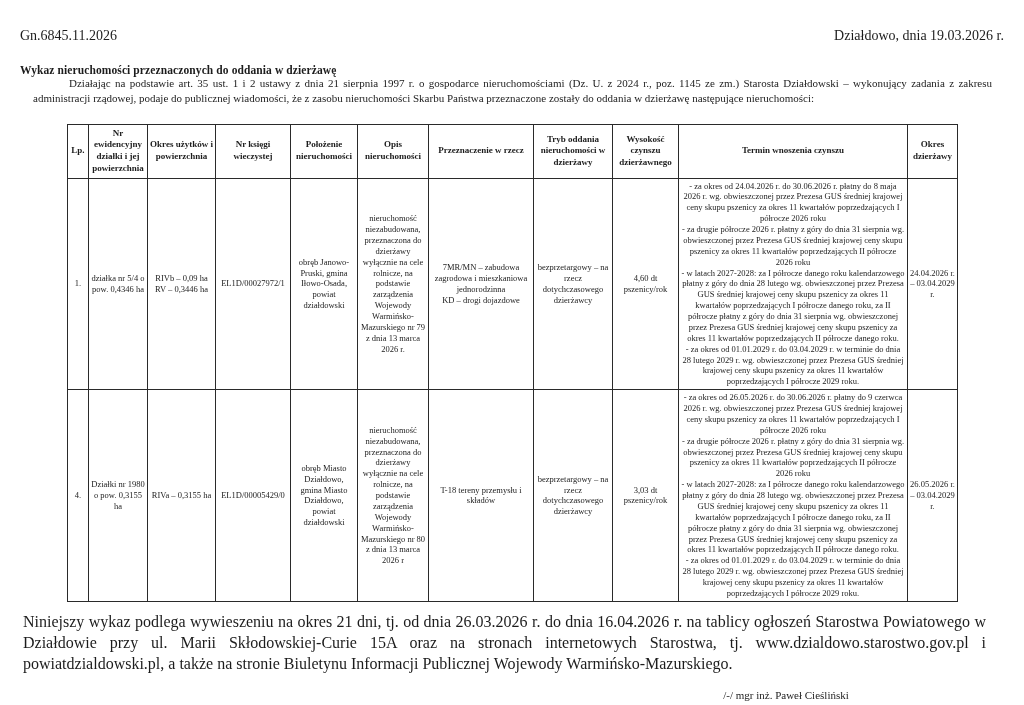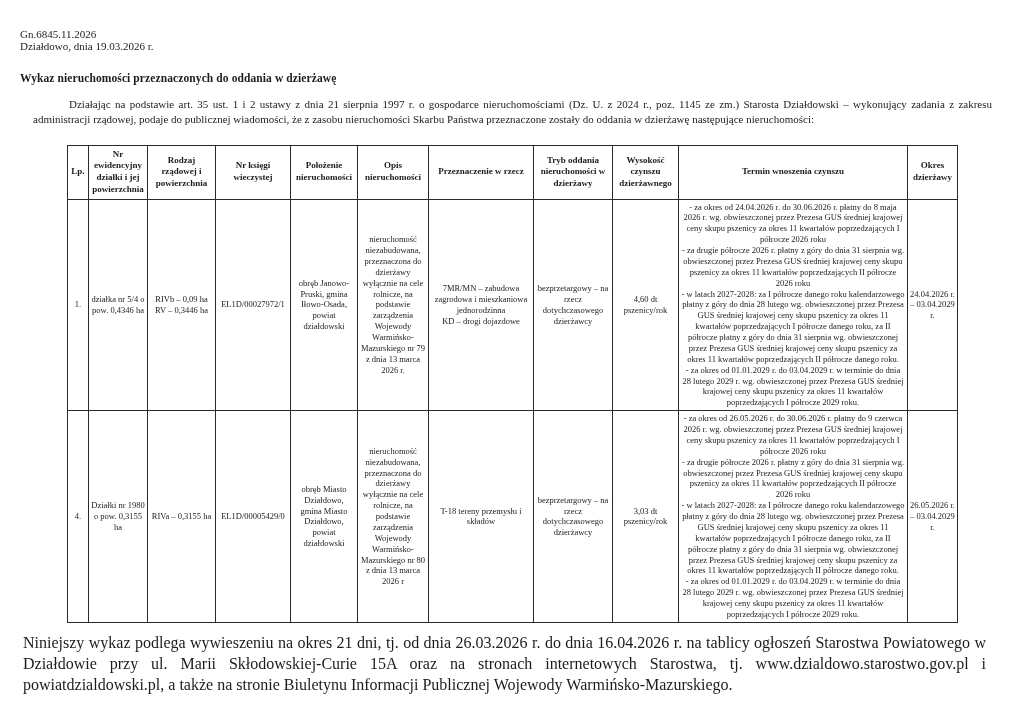--- a/index.html
+++ b/index.html
@@ -5,26 +5,26 @@
   * { box-sizing: border-box; margin: 0; padding: 0; }
   html, body { background: #ffffff; }
   body {
     width: 1024px; height: 705px;
     color: #1c1c1c;
     font-family: "Liberation Serif", "DejaVu Serif", serif;
     overflow: hidden;
   }
   .page { width: 1024px; height: 705px; padding: 28px 20px 0 20px; position: relative; }
 
-  .doc-header { display: flex; justify-content: space-between; font-size: 11px; flex-direction: column; }
+  .doc-header { display: flex; justify-content: space-between; font-size: 14px; }
 
   .doc-title { text-align: left; font-size: 11.5px; font-weight: bold; margin-top: 20px; letter-spacing: .1px; }
 
   .intro {
-    margin-top: 13px; padding: 0 12px 0 13px;
+    padding: 0 12px 0 13px;
     font-size: 11px; line-height: 1.4;
     text-align: justify; text-indent: 36px;
   }
 
   table.props {
     border-collapse: collapse; table-layout: fixed;
     margin: 17px 0 0 47px; width: 890px;
   }
   table.props th, table.props td { border: 1px solid #2a2a2a; overflow: hidden; }
   table.props th {
@@ -75,21 +75,21 @@
         <col style="width:105px">
         <col style="width:79px">
       <col style="width:66px">
         <col style="width:229px">
         <col style="width:50px">
     </colgroup>
     <thead>
       <tr>
         <th>Lp.</th>
         <th>Nr ewidencyjny działki i jej powierzchnia</th>
-        <th>Rodzaj rządowej i powierzchnia</th>
+        <th>Okres użytków i powierzchnia</th>
         <th>Nr księgi wieczystej</th>
         <th>Położenie nieruchomości</th>
         <th>Opis nieruchomości</th>
         <th>Przeznaczenie w rzecz</th>
         <th>Tryb oddania nieruchomości w dzierżawy</th>
         <th>Wysokość czynszu dzierżawnego</th>
         <th>Termin wnoszenia czynszu</th>
         <th>Okres dzierżawy</th>
       </tr>
     </thead>

